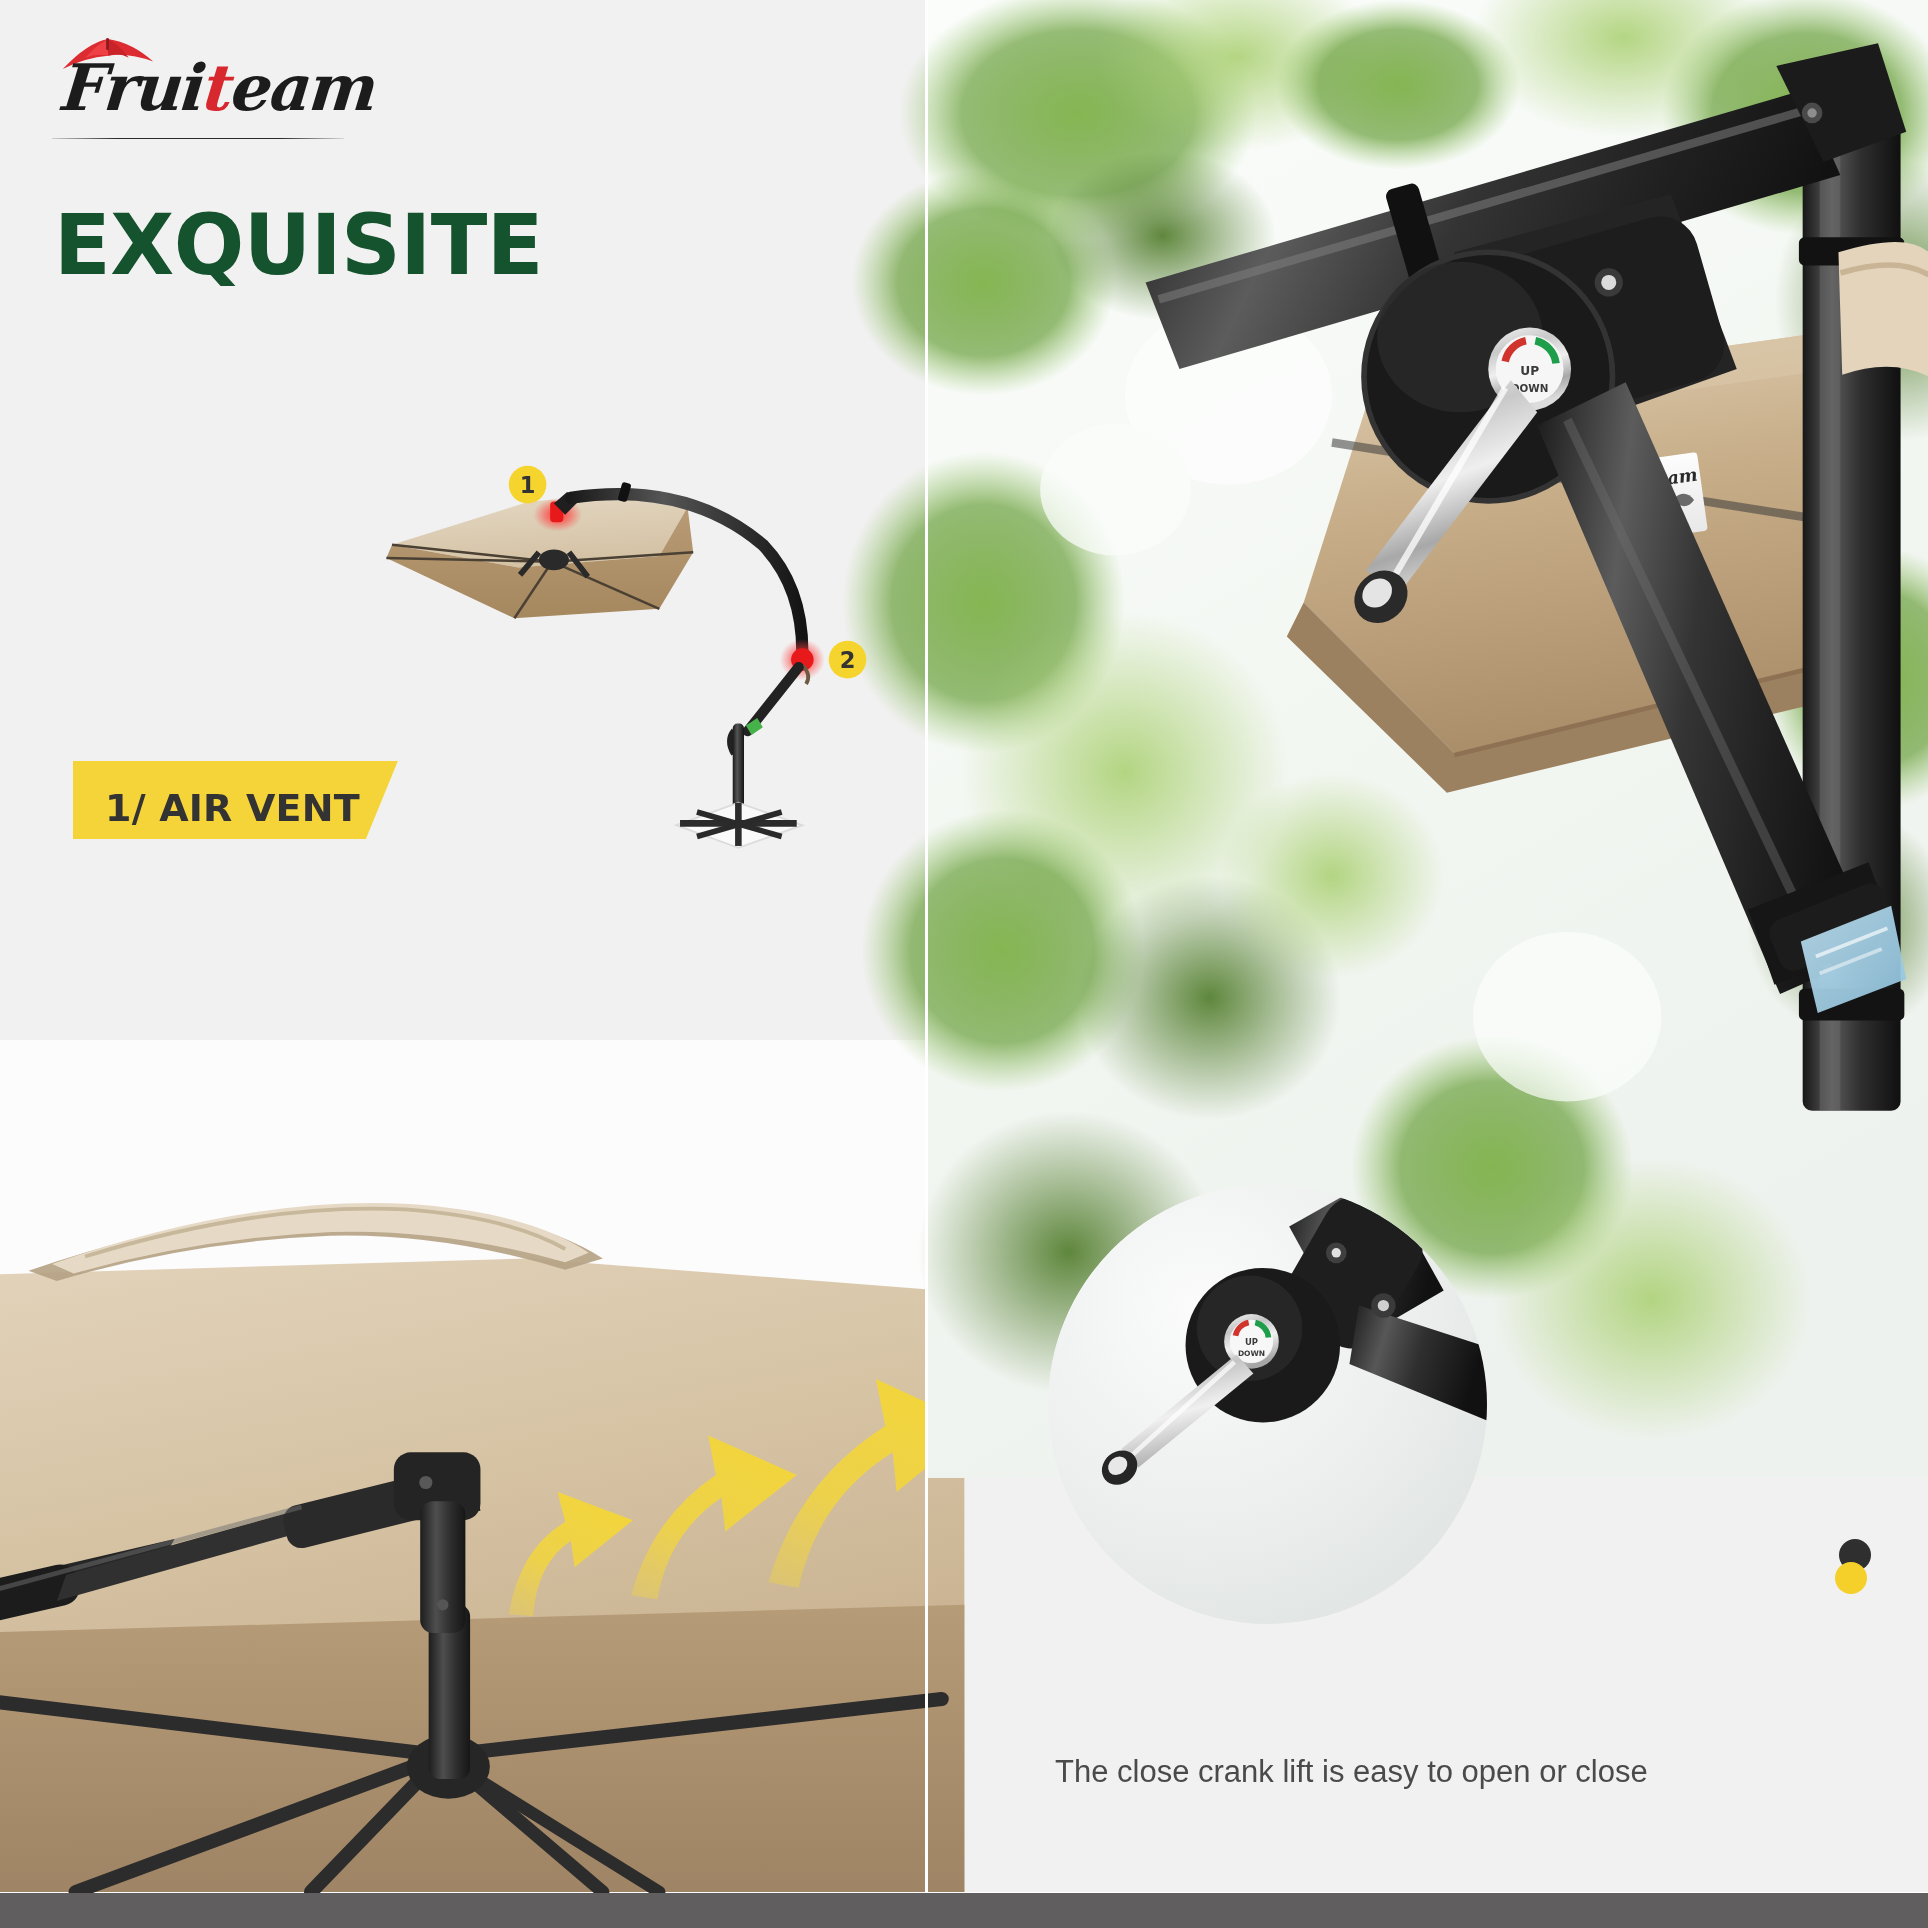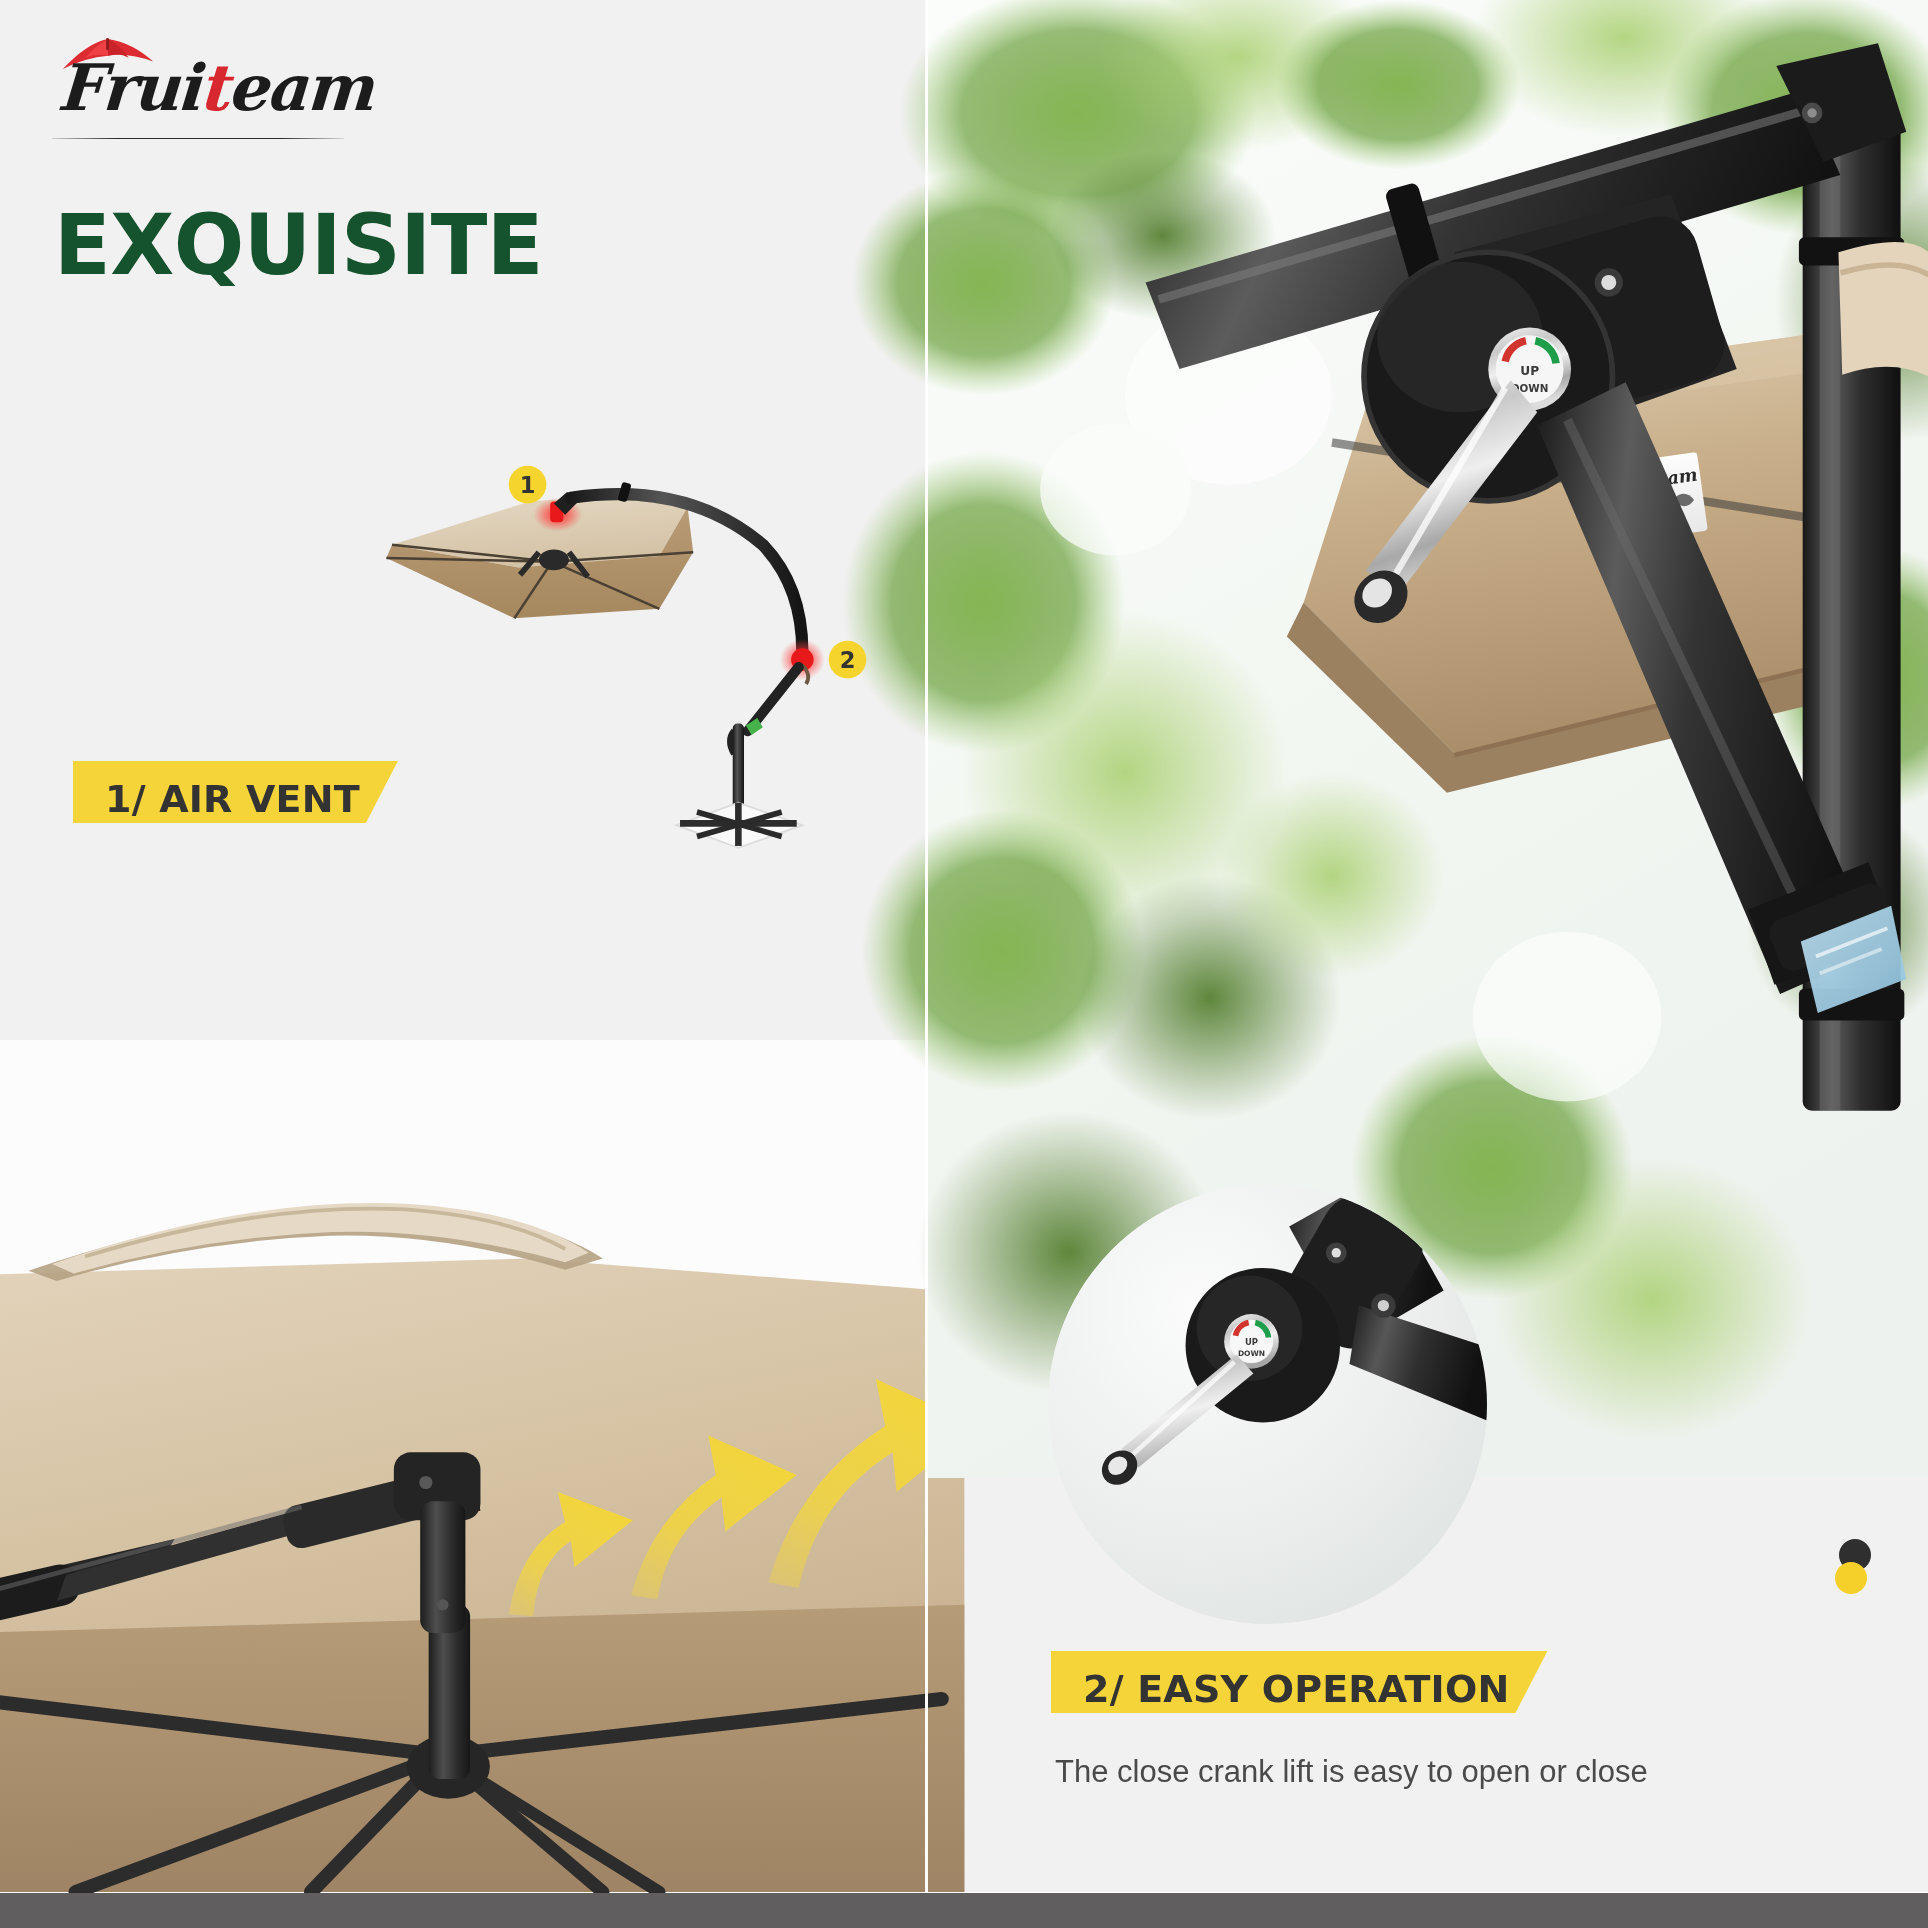--- a/index.html
+++ b/index.html
@@ -51,22 +51,22 @@
   }
   #headline .l2 { display:block; }
 
   
   #hero-diagram { position:absolute; left:377px; top:443px; width:527px; height:405px; }
 
   
   .banner {
     position:absolute;
     background:#f5d43a;
-    height:62px;
-    display:flex; 
+    height:78px;
+    display:flex; align-items:center;
     padding:16px 38px 0 32px;
     clip-path:polygon(0 0, 100% 0, calc(100% - 32px) 100%, 0 100%);
   }
   .banner-label {
     font-family:"DejaVu Sans", sans-serif;
     font-weight:bold; font-size:38px;
     color:#333333; white-space:nowrap;
     letter-spacing:0.2px;
   }
   #banner-1 { left:73px; top:761px; }
@@ -487,23 +487,20 @@
     <g>
       <circle cx="500" cy="230" r="20" fill="#f5d42e"></circle>
       <text x="500" y="239" font-family="DejaVu Sans, sans-serif" font-size="24" font-weight="bold" fill="#333333" text-anchor="middle">2</text>
     </g>
   </svg>
 
   <div class="banner" id="banner-1">
     <span class="banner-label">1/ AIR VENT</span>
   </div>
 
-  <div class="banner" id="banner-2">
-    <span class="banner-label">2/ EASY OPERATION</span>
-  </div>
   <div class="desc" id="desc-2">The close crank lift is easy to open or close</div>
 
   <div id="dots">
     <div class="dot dot-dark"></div>
     <div class="dot dot-yellow"></div>
   </div>
 
   <div class="vsplit"></div>
   <div id="footer-bar"></div>
 

